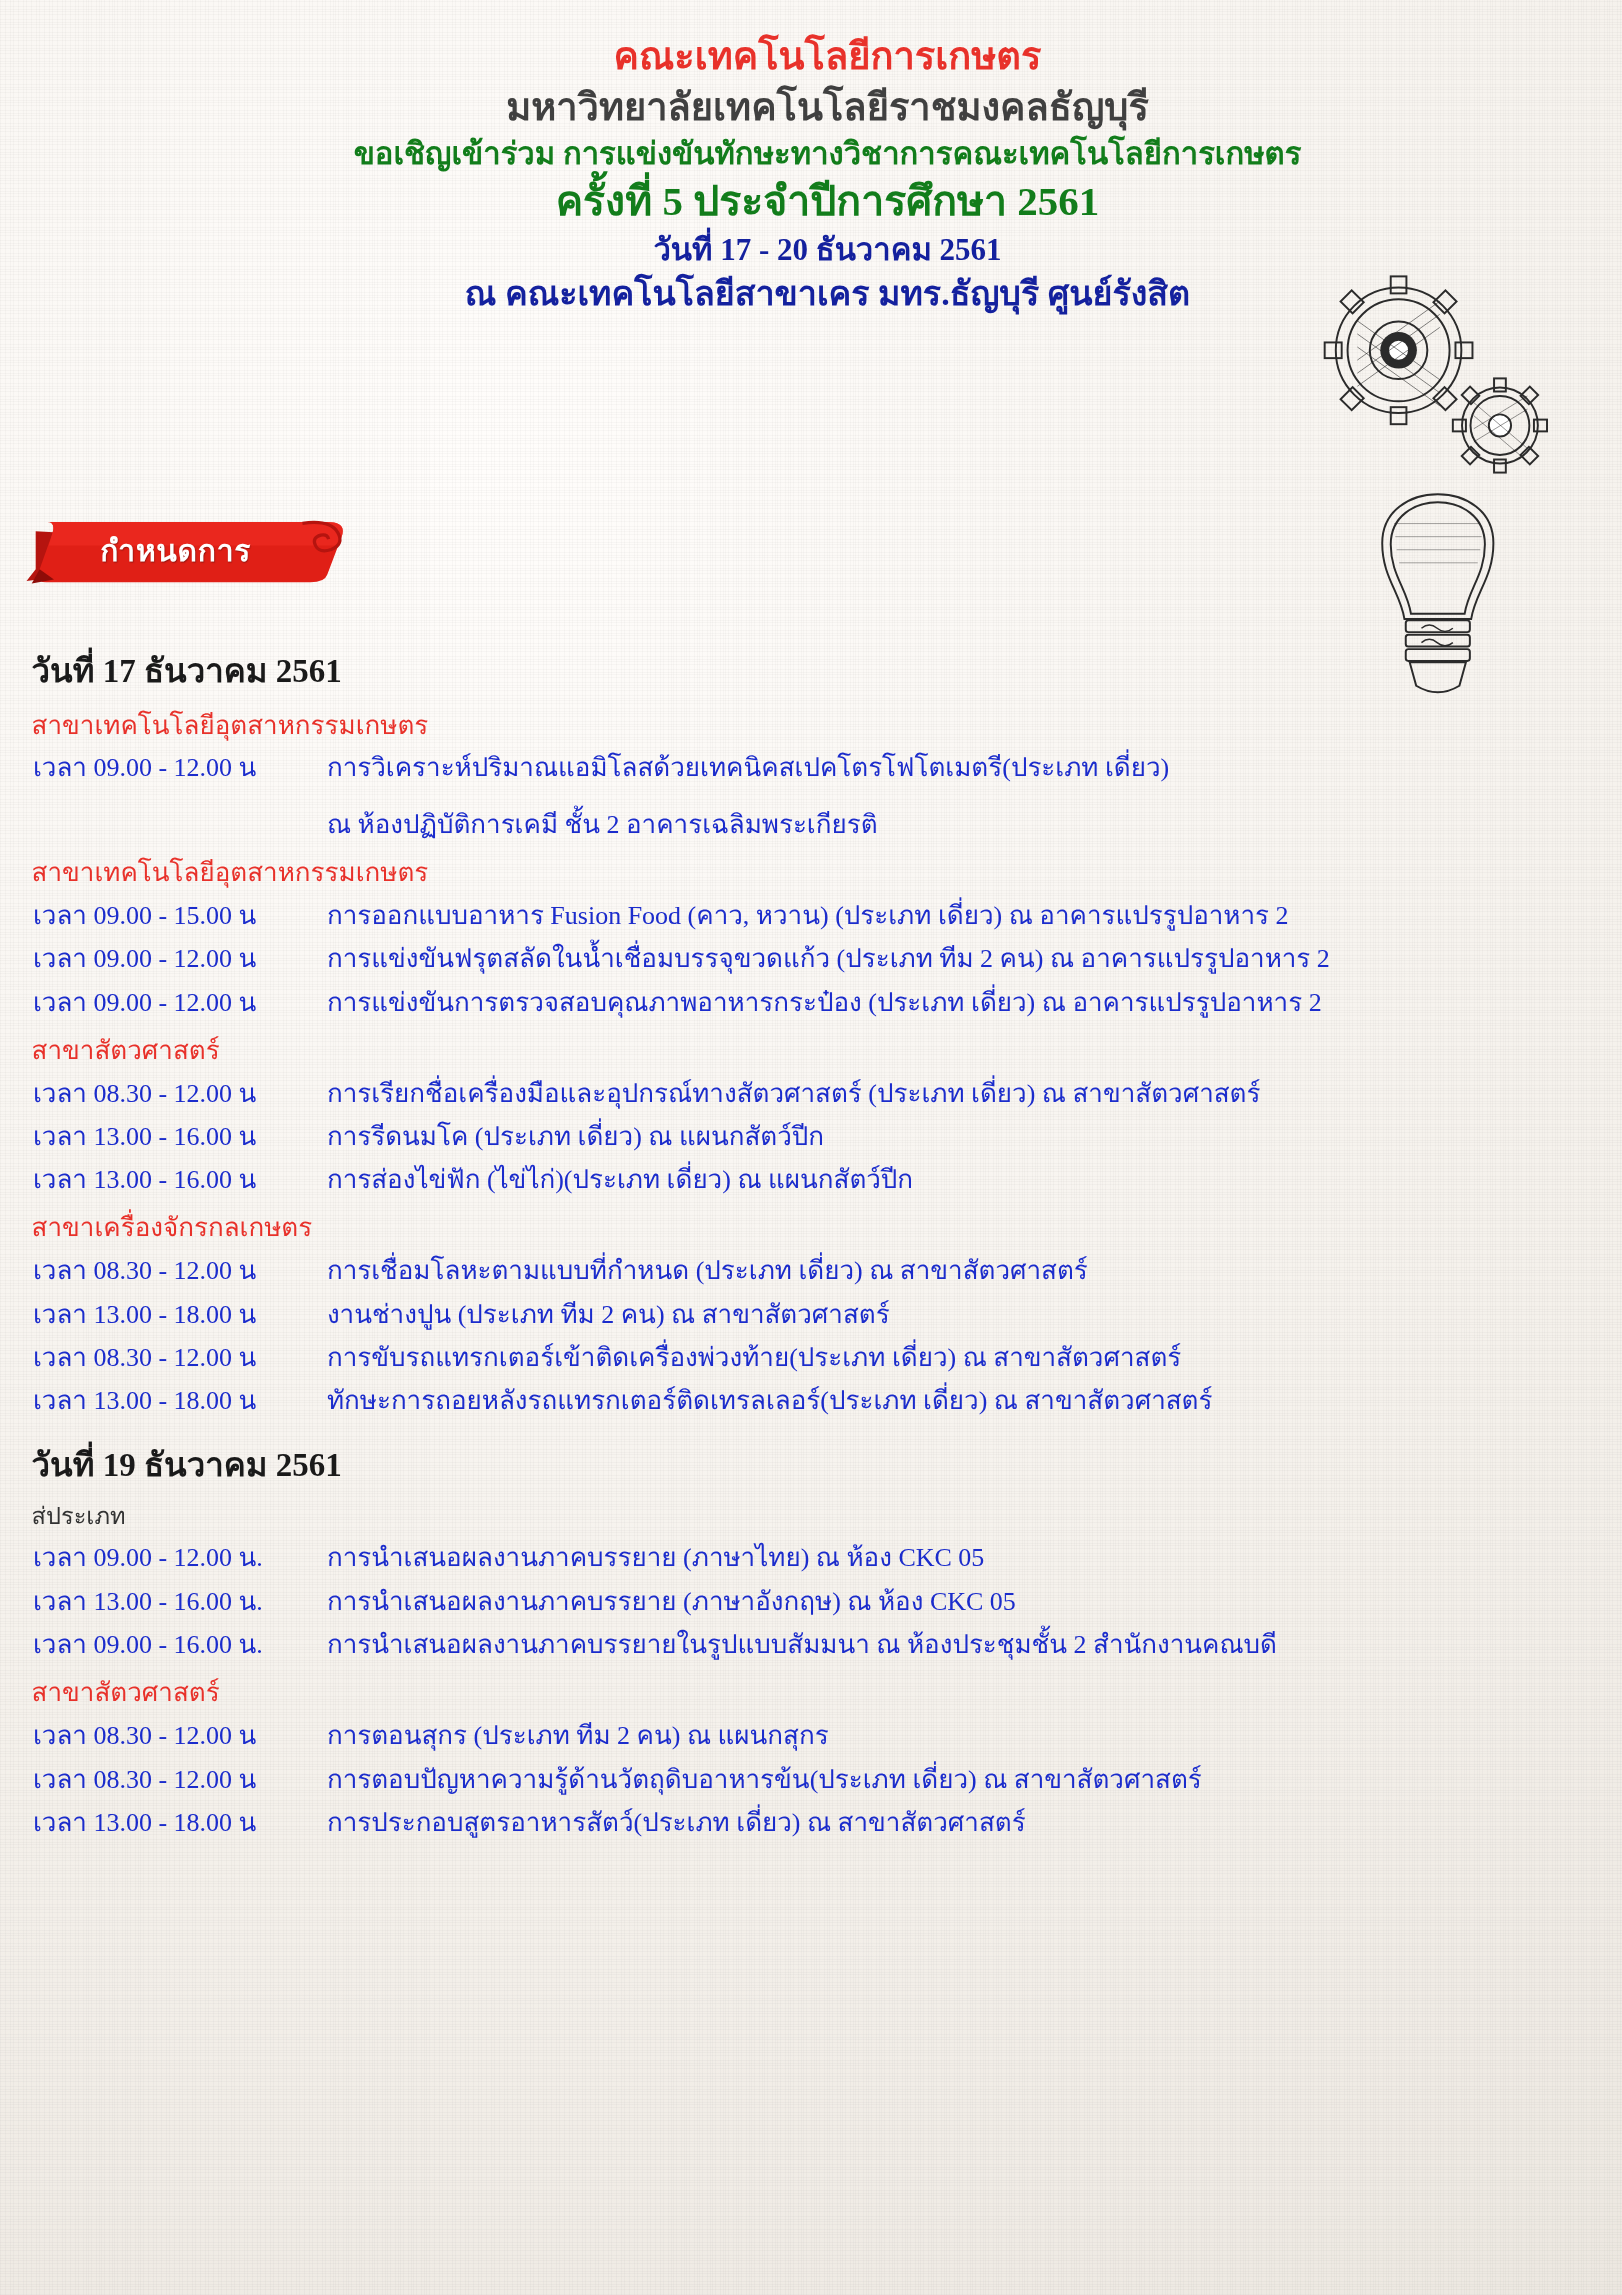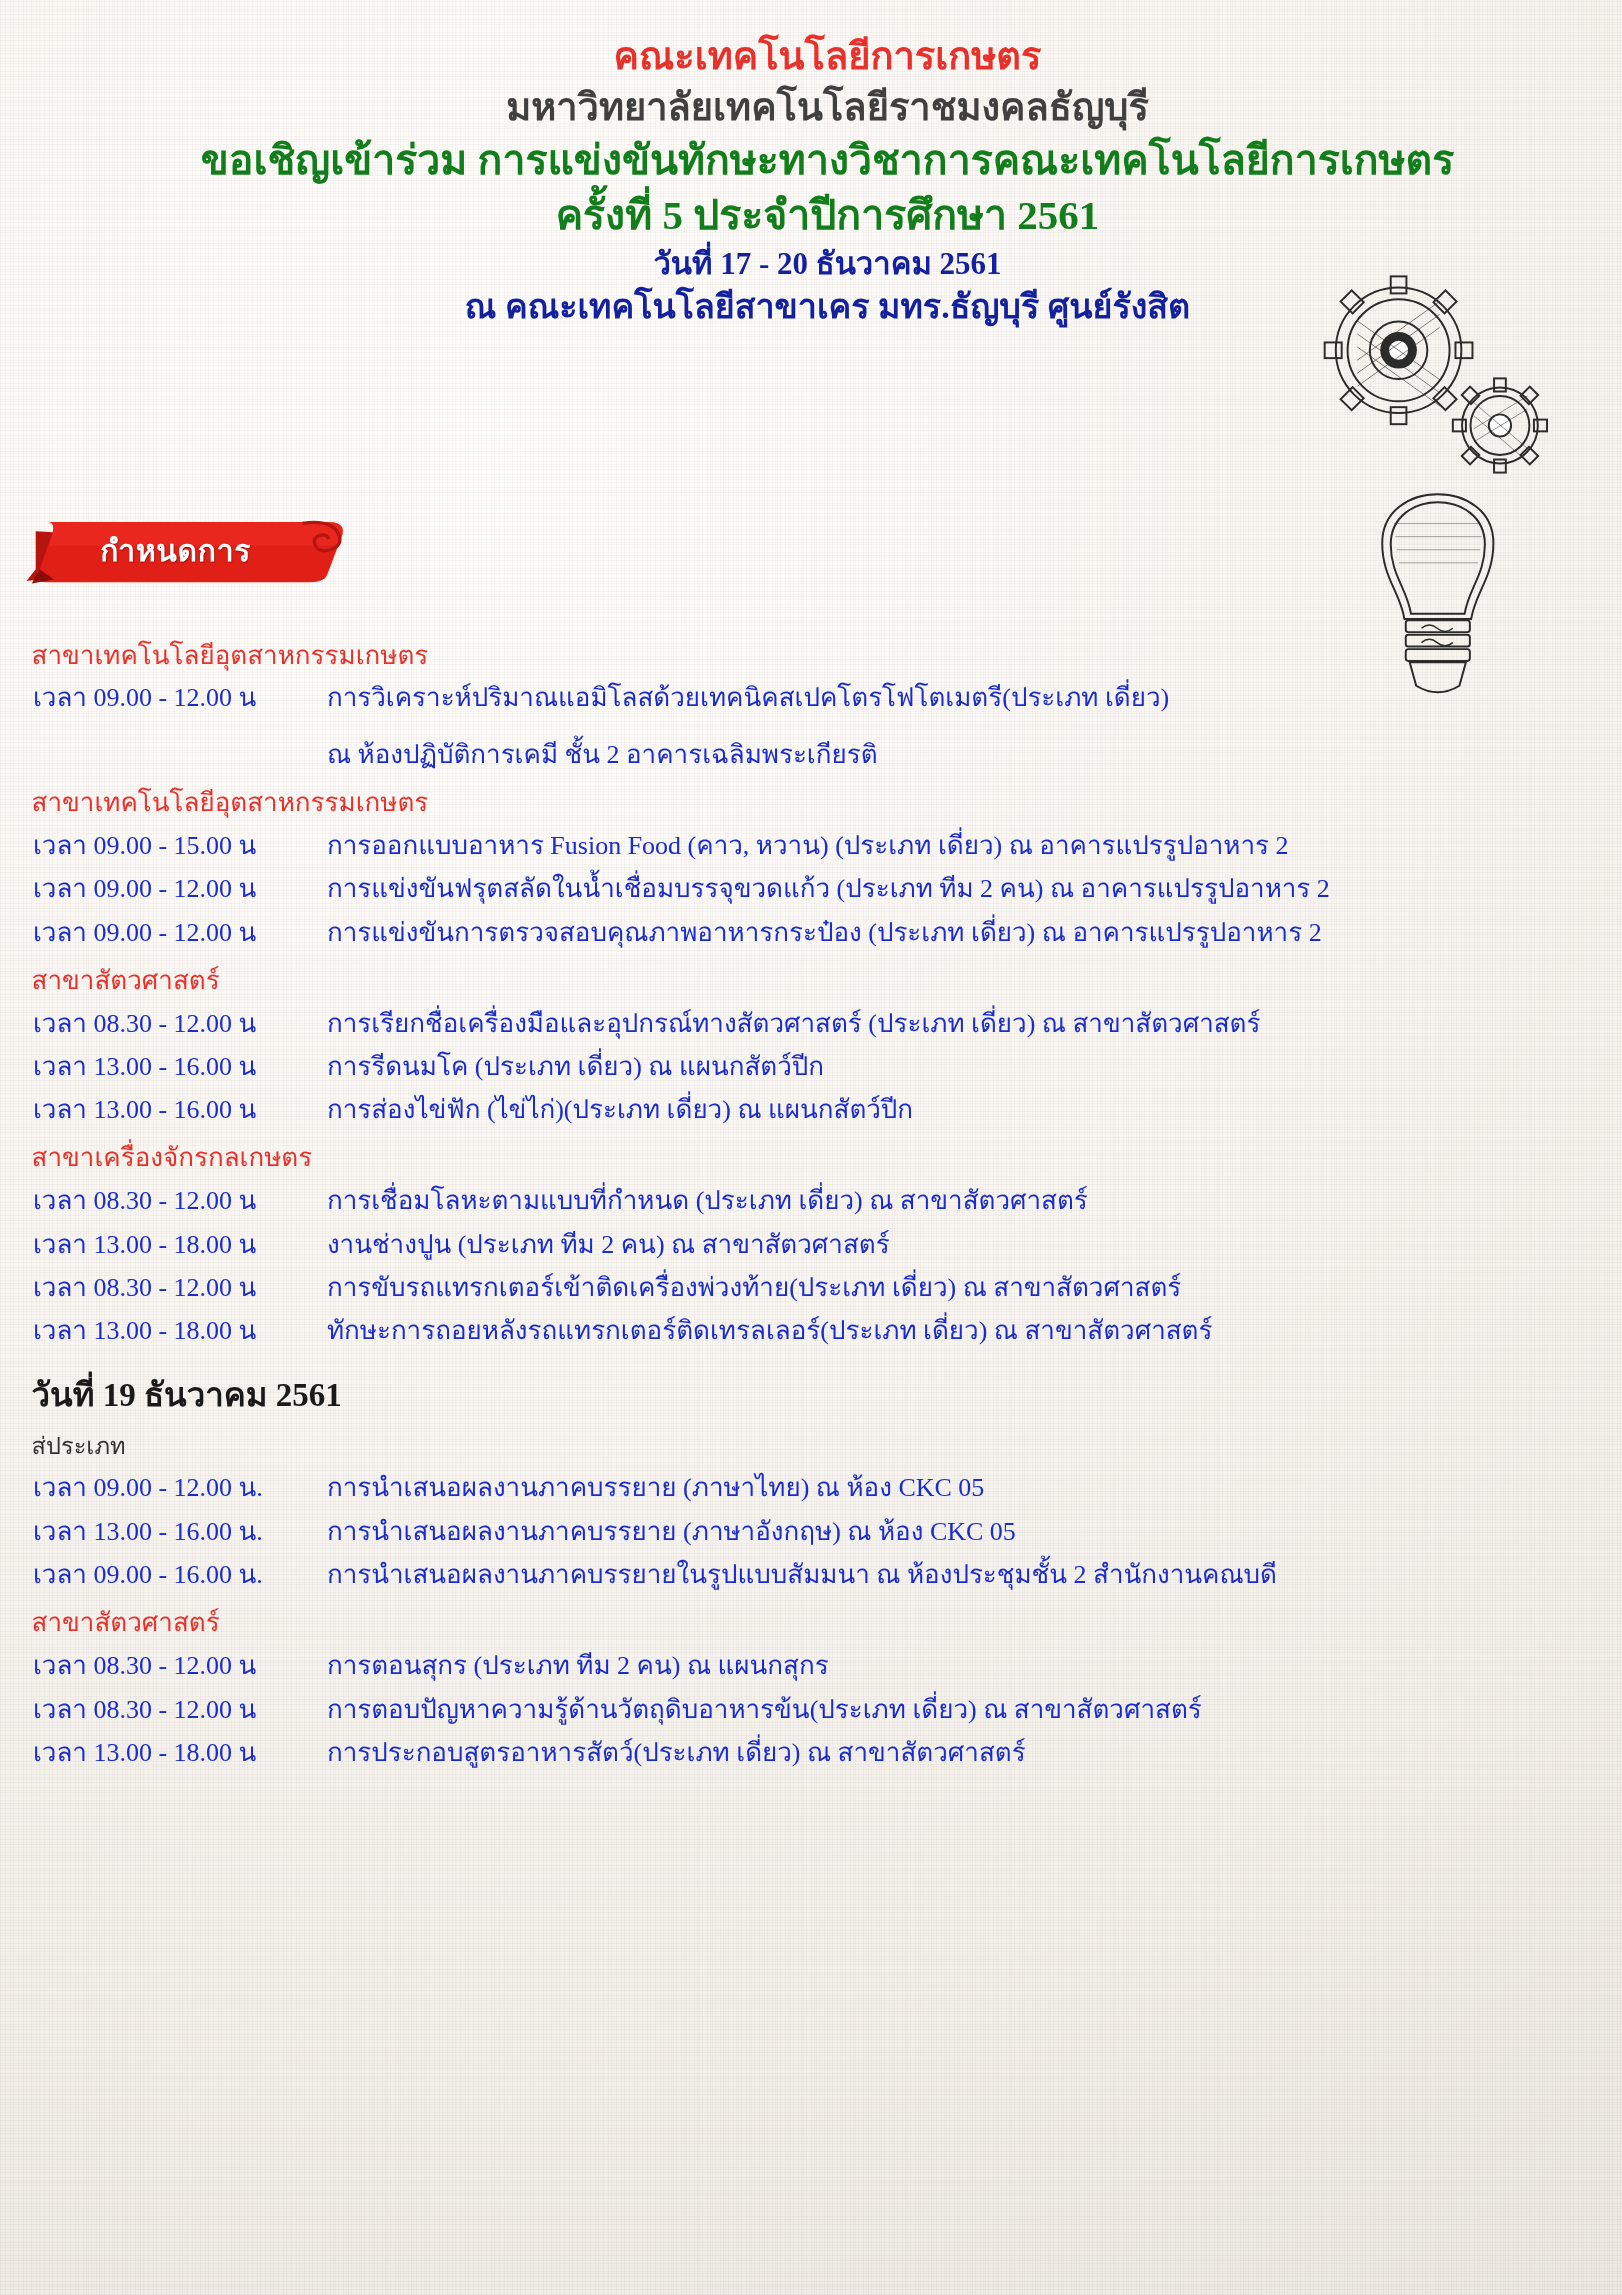--- a/index.html
+++ b/index.html
@@ -36,21 +36,21 @@
     font-size: 38px;
     font-weight: bold;
   }
   .h2 {
     color: #404040;
     font-size: 38px;
     font-weight: bold;
   }
   .h3 {
     color: #127d1b;
-    font-size: 41px;
+    font-size: 31px;
     font-weight: bold;
   }
   .h4 {
     color: #127d1b;
     font-size: 41px;
     font-weight: bold;
   }
   .h5 {
     color: #14219e;
     font-size: 31px;
@@ -218,20 +218,21 @@
       <path d="M42 20 L470 20 Q500 20 492 42 L486 56 L44 56 L50 36 Q54 20 42 20 Z" fill="#ee2b21" opacity="0.75"></path>
       <path d="M432 22 q42 -6 54 14 q10 18 -10 26 q-18 6 -24 -6 q-6 -12 8 -16 q10 -2 12 6" fill="none" stroke="#b5140f" stroke-width="5"></path>
       <path d="M30 92 L18 114 L52 108 Z" fill="#8e0c08"></path>
     </g>
   </svg>
   <div class="ribbon-label">กำหนดการ</div>
 </div>
 
 <div class="schedule">
 
+  <div class="day-title">วันที่ 17 ธันวาคม 2561</div>
   <div class="section-title">สาขาเทคโนโลยีอุตสาหกรรมเกษตร</div>
   <div class="row">
     <span class="time">เวลา  09.00 - 12.00 น</span><span>การวิเคราะห์ปริมาณแอมิโลสด้วยเทคนิคสเปคโตรโฟโตเมตรี(ประเภท เดี่ยว)</span>
     <span class="cont">ณ ห้องปฏิบัติการเคมี ชั้น 2 อาคารเฉลิมพระเกียรติ</span>
   </div>
 
 
   <div class="section-title">สาขาเทคโนโลยีอุตสาหกรรมเกษตร</div>
   <div class="row">
     <span class="time">เวลา  09.00 - 15.00 น</span><span>การออกแบบอาหาร Fusion Food  (คาว, หวาน) (ประเภท เดี่ยว) ณ  อาคารแปรรูปอาหาร 2</span>

